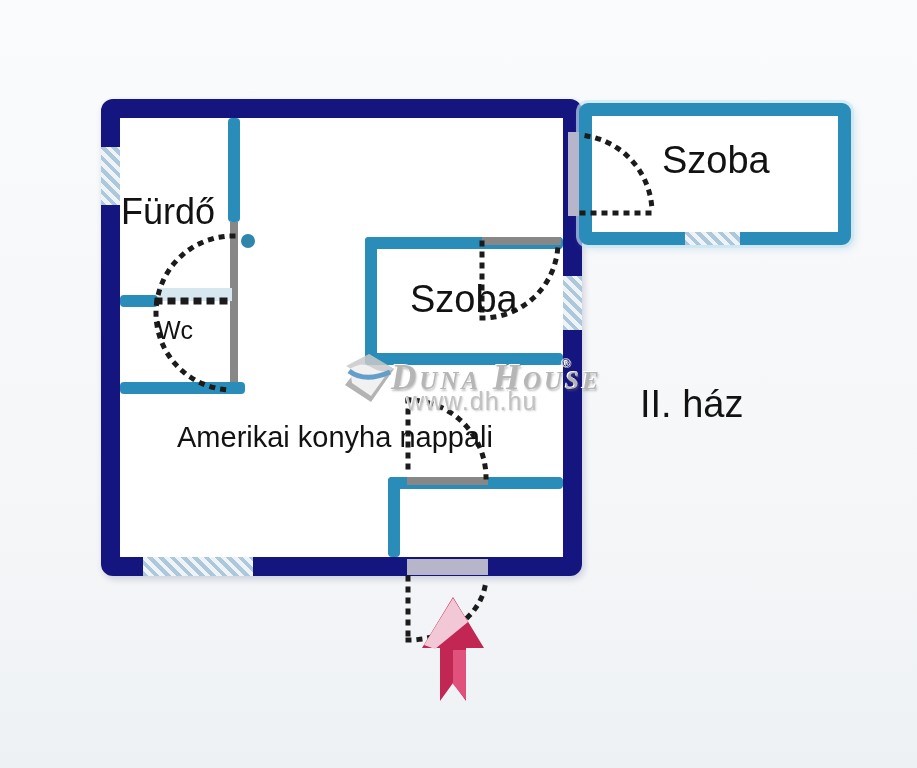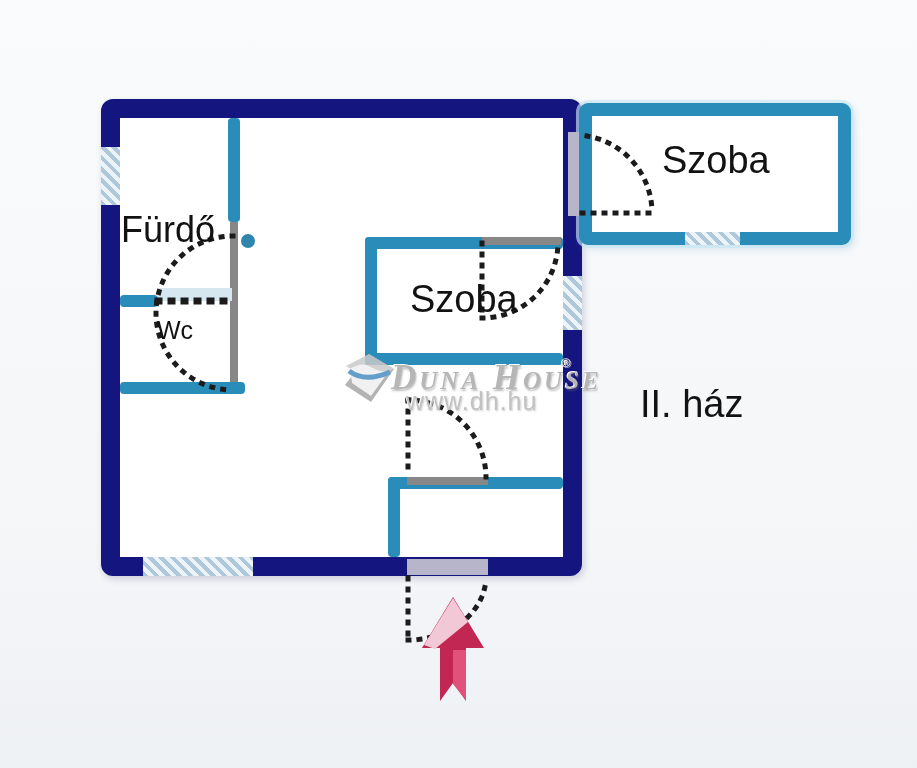--- a/index.html
+++ b/index.html
@@ -119,23 +119,24 @@
     </g>
 
     <g transform="translate(341,352)" opacity="0.85">
       <path d="M 28 2 L 53 17 L 30 50 L 4 33 Z" fill="#a6a6a6"></path>
       <path d="M 28 2 L 53 17 L 27 27 L 5 14 Z" fill="#c9c9c9"></path>
       <path d="M 9 17 Q 21 9 30 15 Q 40 21 48 19 L 30 44 L 11 31 Z" fill="#efefef"></path>
       <path d="M 8 19 Q 24 31 49 20" stroke="#4a8fc2" stroke-width="5" fill="none"></path>
     </g>
   </svg>
 
-  <div class="abs room-label" style="left:121px;top:212px;font-size:36px;">Fürdő</div>
+  <div class="abs room-label" style="left:121px;top:194px;font-size:36px;">Fürdő</div>
   <div class="abs room-label" style="left:157px;top:318px;font-size:25px;">Wc</div>
   <div class="abs room-label" style="left:410px;top:280px;font-size:38px;">Szoba</div>
   <div class="abs room-label" style="left:662px;top:141px;font-size:38px;">Szoba</div>
+  <div class="abs room-label" style="left:177px;top:423px;font-size:29px;">Amerikai konyha nappali</div>
   <div class="abs room-label" style="left:640px;top:385px;font-size:38px;">II. ház</div>
 
   <div class="abs wm-brand" style="left:391px;top:360px;font-style:italic;">Duna House</div>
   <div class="abs wm-reg" style="left:562px;top:356px;">®</div>
   <div class="abs wm-url" style="left:406px;top:389px;">www.dh.hu</div>
 
 </div>
 
 </body></html>

